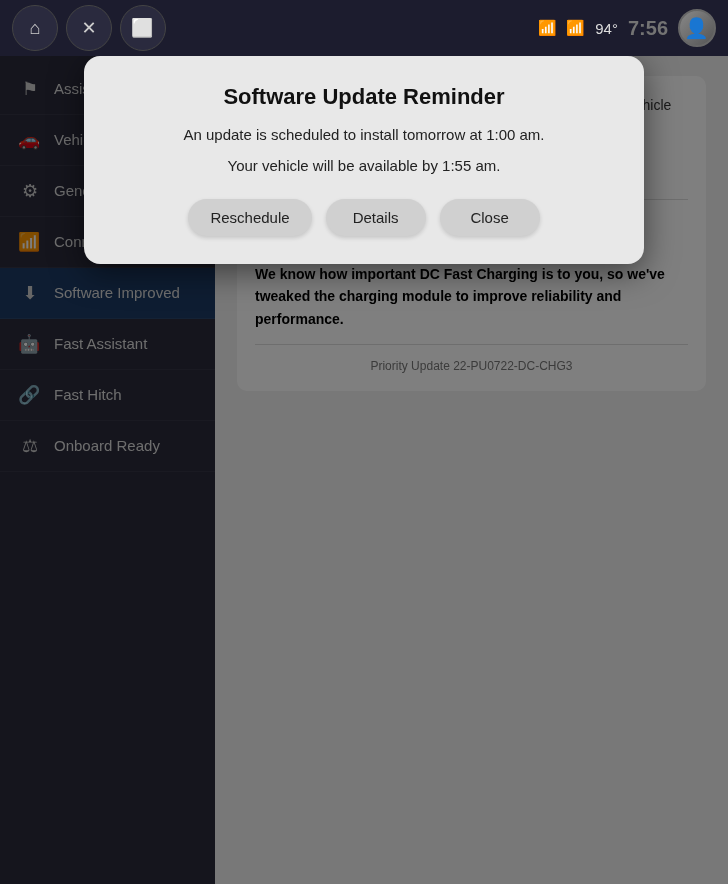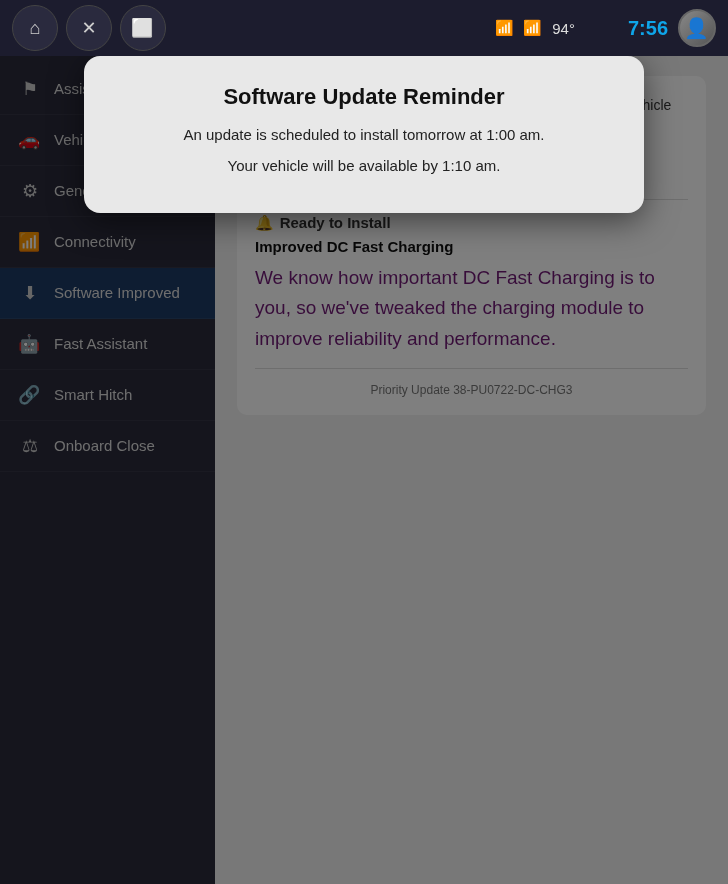--- a/index.html
+++ b/index.html
@@ -50,22 +50,21 @@
       display: flex;
       align-items: center;
       gap: 10px;
       color: #ddd;
       font-size: 15px;
     }
 
     .time-display {
       font-size: 20px;
       font-weight: 600;
-      color: #0ea5e9;
-      margin-left: 43px;
+      color: #737373;
     }
 
     .avatar {
       width: 38px;
       height: 38px;
       border-radius: 50%;
       background: linear-gradient(135deg, #888, #555);
       border: 2px solid #666;
       overflow: hidden;
       display: flex;
@@ -240,24 +239,25 @@
     }
 
     .update-title {
       font-size: 15px;
       font-weight: 700;
       color: #111;
       margin-bottom: 8px;
     }
 
     .update-desc {
-      font-size: 19px;
-      color: #701a75;
+      font-size: 14px;
+      color: #000000;
       line-height: 1.6;
       margin-bottom: 14px;
+      font-weight: bold;
     }
 
     .priority-text {
       font-size: 12px;
       color: #777;
       text-align: center;
       margin-top: 10px;
     }
   </style>
 </head>
@@ -283,21 +283,26 @@
     <div class="avatar">
       <span>👤</span>
     </div>
   </div>
 </div>
 
 <div class="modal-overlay">
   <div class="modal-card">
     <div class="modal-title">Software Update Reminder</div>
     <div class="modal-text">An update is scheduled to install tomorrow at 1:00 am.</div>
-    <div class="modal-text">Your vehicle will be available by 1:10 am.</div>
+    <div class="modal-text">Your vehicle will be available by 1:55 am.</div>
+    <div class="modal-buttons">
+      <button class="modal-btn">Reschedule</button>
+      <button class="modal-btn">Details</button>
+      <button class="modal-btn">Close</button>
+    </div>
   </div>
 </div>
 
 <div class="main-area">
 
   <div class="sidebar">
     <div class="sidebar-item">
       <span class="sidebar-icon">⚑</span>
       <span class="sidebar-label">Assistance</span>
     </div>
@@ -316,42 +321,42 @@
     <div class="sidebar-item active">
       <span class="sidebar-icon">⬇</span>
       <span class="sidebar-label">Software Improved</span>
     </div>
     <div class="sidebar-item">
       <span class="sidebar-icon">🤖</span>
       <span class="sidebar-label">Fast Assistant</span>
     </div>
     <div class="sidebar-item">
       <span class="sidebar-icon">🔗</span>
-      <span class="sidebar-label">Smart Hitch</span>
+      <span class="sidebar-label">Fast Hitch</span>
     </div>
     <div class="sidebar-item">
       <span class="sidebar-icon">⚖</span>
-      <span class="sidebar-label">Onboard Close</span>
+      <span class="sidebar-label">Onboard Ready</span>
     </div>
   </div>
 
   <div class="content-area">
     <div class="content-section">
       <div class="content-text">An update is scheduled to install tomorrow at 1:00 am. Your vehicle will be available by 1:10 am.</div>
       <div class="whats-new-label">What's new:</div>
       <div class="powerup-label">Ford Power-Up</div>
 
       <hr class="divider">
 
       <div class="ready-badge">
         <span>🔔</span>
         <span>Ready to Install</span>
       </div>
 
       <div class="update-title">Improved DC Fast Charging</div>
       <div class="update-desc">We know how important DC Fast Charging is to you, so we've tweaked the charging module to improve reliability and performance.</div>
 
       <hr class="divider">
-      <div class="priority-text">Priority Update 38-PU0722-DC-CHG3</div>
+      <div class="priority-text">Priority Update 22-PU0722-DC-CHG3</div>
     </div>
   </div>
 
 </div>
 
 </body></html>

